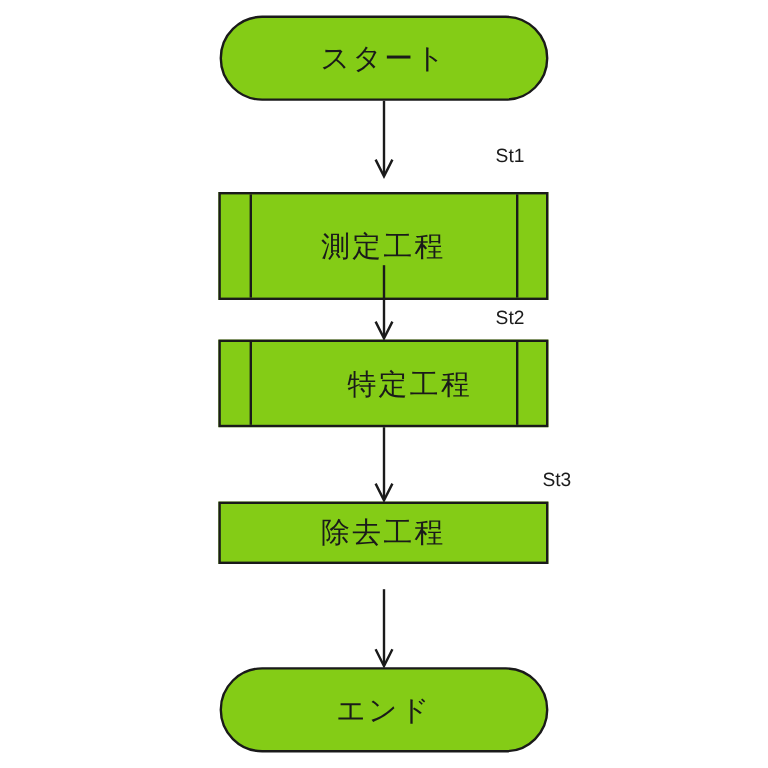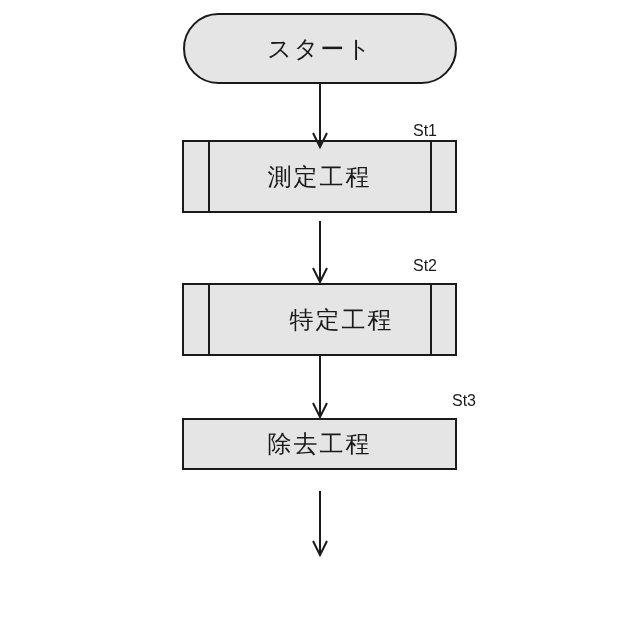--- a/index.html
+++ b/index.html
@@ -9,35 +9,35 @@
     height: 640px;
     background: #ffffff;
     font-family: "Liberation Sans", sans-serif;
     color: #1a1a1a;
     overflow: hidden;
   }
   .node {
     position: absolute;
     box-sizing: border-box;
     border: 2px solid #1a1a1a;
-    background: #e5e5e5;
+    background: #84cc16;
     display: flex;
     align-items: center;
     justify-content: center;
   }
   .node .label {
     font-size: 24px;
     letter-spacing: 2px;
     color: #1a1a1a;
     white-space: nowrap;
   }
   .terminal { border-radius: 36px; }
 
   .node-start { left: 183px; top: 13px;  width: 274px; height: 71px; }
-  .node-st1   { left: 182px; top: 140px; width: 275px; height: 73px; }
+  .node-st1   { left: 182px; top: 160px; width: 275px; height: 90px; }
   .node-st2   { left: 182px; top: 283px; width: 275px; height: 73px; padding-left: 44px; }
   .node-st3   { left: 182px; top: 418px; width: 275px; height: 52px; }
   .node-end   { left: 183px; top: 556px; width: 274px; height: 71px; }
 
   .inner-bar {
     position: absolute;
     top: 0;
     bottom: 0;
     width: 2px;
     background: #1a1a1a;
@@ -94,20 +94,23 @@
     <div class="inner-bar right"></div>
     <span class="label">特定工程</span>
   </div>
 
   <div class="step-label step-st3">St3</div>
 
   <div class="node node-st3">
     <span class="label">除去工程</span>
   </div>
 
+  <div class="node terminal node-end">
+    <span class="label">エンド</span>
+  </div>
 
   <svg class="arrows" viewBox="0 0 640 640" xmlns="http://www.w3.org/2000/svg">
     <g>
       <line x1="320" y1="84" x2="320" y2="146"></line>
       <polyline points="313,133 320,147 327,133"></polyline>
     </g>
     <g>
       <line x1="320" y1="221" x2="320" y2="281"></line>
       <polyline points="313,268 320,282 327,268"></polyline>
     </g>

